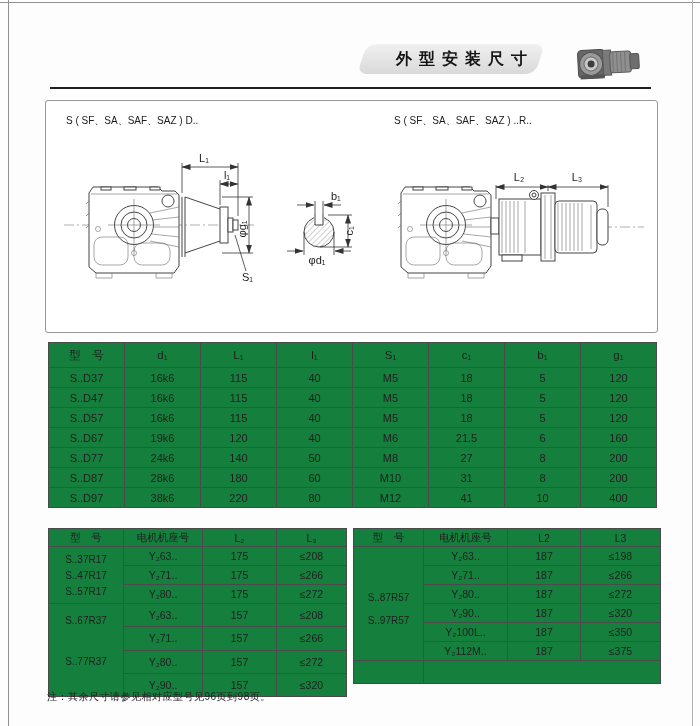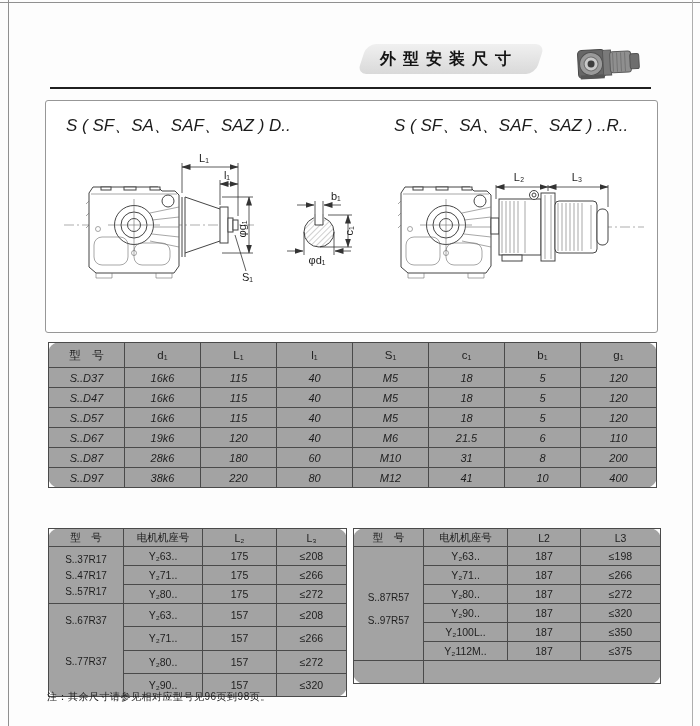--- a/index.html
+++ b/index.html
@@ -12,49 +12,49 @@
   .edge-left{position:absolute;top:0;left:8px;width:1px;height:726px;background:#909090;}
   .edge-right{position:absolute;top:0;left:692px;width:1px;height:726px;background:#aeaeae;}
 
   .banner{
     position:absolute;left:362px;top:44px;width:178px;height:30px;
     background:linear-gradient(180deg,#f0f0f0,#d9d9d9);
     transform:skewX(-18deg);border-radius:9px;
   }
   .banner-text{
     position:absolute;left:380px;top:49px;width:170px;
-    font-size:16px;font-weight:bold;letter-spacing:7px;color:#141414;white-space:nowrap;
+    font-size:16px;font-weight:bold;letter-spacing:7px;color:#141414;white-space:nowrap;text-align:center;
   }
   .motor-photo{position:absolute;left:574px;top:38px;}
   .header-rule{position:absolute;left:50px;top:87px;width:601px;height:2px;background:#1f1f1f;}
 
   .drawing-box{
     position:absolute;left:45px;top:100px;width:611px;height:231px;
     border:1px solid #979797;border-radius:3px;background:#fff;
   }
-  .section-label{position:absolute;font-size:17px;color:#1b1b1b;white-space:nowrap;font-style:italic;}
+  .section-label{position:absolute;font-size:10px;color:#1b1b1b;white-space:nowrap;}
   .sl-left{left:20px;top:13px;}
   .sl-right{left:348px;top:13px;}
   .drawing-svg{position:absolute;left:0;top:24px;}
 
   svg .oline{stroke:#454545;stroke-width:1;fill:none;}
   svg .ofill{stroke:#454545;stroke-width:1;fill:#ffffff;}
   svg .thin{stroke:#6b6b6b;stroke-width:0.6;fill:none;}
   svg .dline{stroke:#333;stroke-width:0.8;fill:none;}
   svg .cl{stroke:#8a8a8a;stroke-width:0.7;stroke-dasharray:10 3 2 3;fill:none;}
   svg text{font-size:11px;fill:#1d1d1d;font-family:"Liberation Sans","DejaVu Sans",sans-serif;}
 
-  table.tbl{position:absolute;border-collapse:collapse;table-layout:fixed;background:#a3a3a3;border-radius:12px;}
+  table.tbl{position:absolute;border-collapse:collapse;table-layout:fixed;background:#15803d;}
   table.tbl th,table.tbl td{
     border:1px solid #4a4a4a;text-align:center;vertical-align:middle;
     padding:0;font-weight:normal;color:#1e1e1e;
   }
   #main-table{left:48px;top:342px;width:609px;font-size:11px;}
   #main-table th{height:24px;font-size:11.5px;}
-  #main-table td{height:19px;font-style:italic;}
+  #main-table td{height:19px;}
   #lower-left{left:48px;top:528px;width:298px;font-size:10.5px;}
   #lower-right{left:353px;top:528px;width:307px;font-size:10.5px;}
   #lower-left th,#lower-right th{height:17px;font-size:10.5px;}
   #lower-left td,#lower-right td{height:18px;}
   td.model-cell{font-size:10px;}
   td.model-cell div{line-height:13px;}
   .footnote{position:absolute;left:47px;top:690px;font-size:10px;letter-spacing:0.5px;color:#1f1f1f;white-space:nowrap;}
 </style>
 </head>
 <body>
@@ -268,21 +268,31 @@
         <td>120</td>
       </tr>
       <tr>
         <td>S..D67</td>
         <td>19k6</td>
         <td>120</td>
         <td>40</td>
         <td>M6</td>
         <td>21.5</td>
         <td>6</td>
-        <td>110</td>
+        <td>160</td>
+      </tr>
+      <tr>
+        <td>S..D77</td>
+        <td>24k6</td>
+        <td>140</td>
+        <td>50</td>
+        <td>M8</td>
+        <td>27</td>
+        <td>8</td>
+        <td>200</td>
       </tr>
       <tr>
         <td>S..D87</td>
         <td>28k6</td>
         <td>180</td>
         <td>60</td>
         <td>M10</td>
         <td>31</td>
         <td>8</td>
         <td>200</td>

